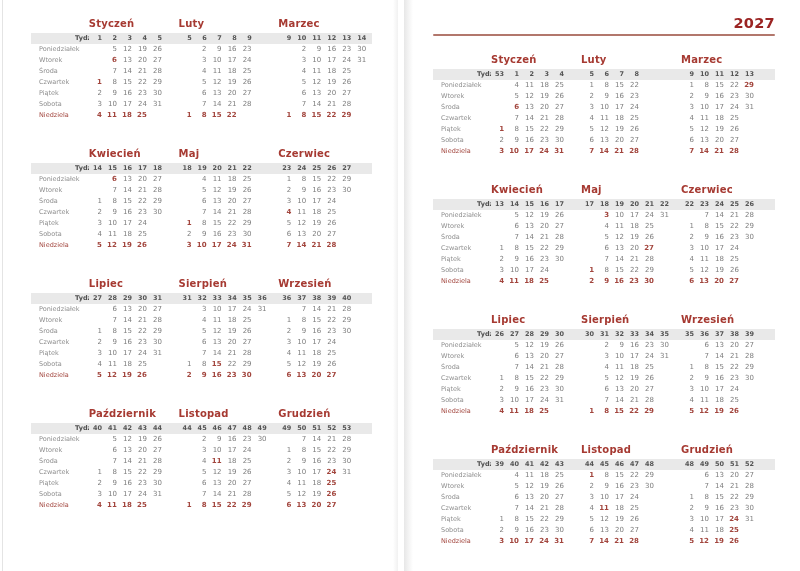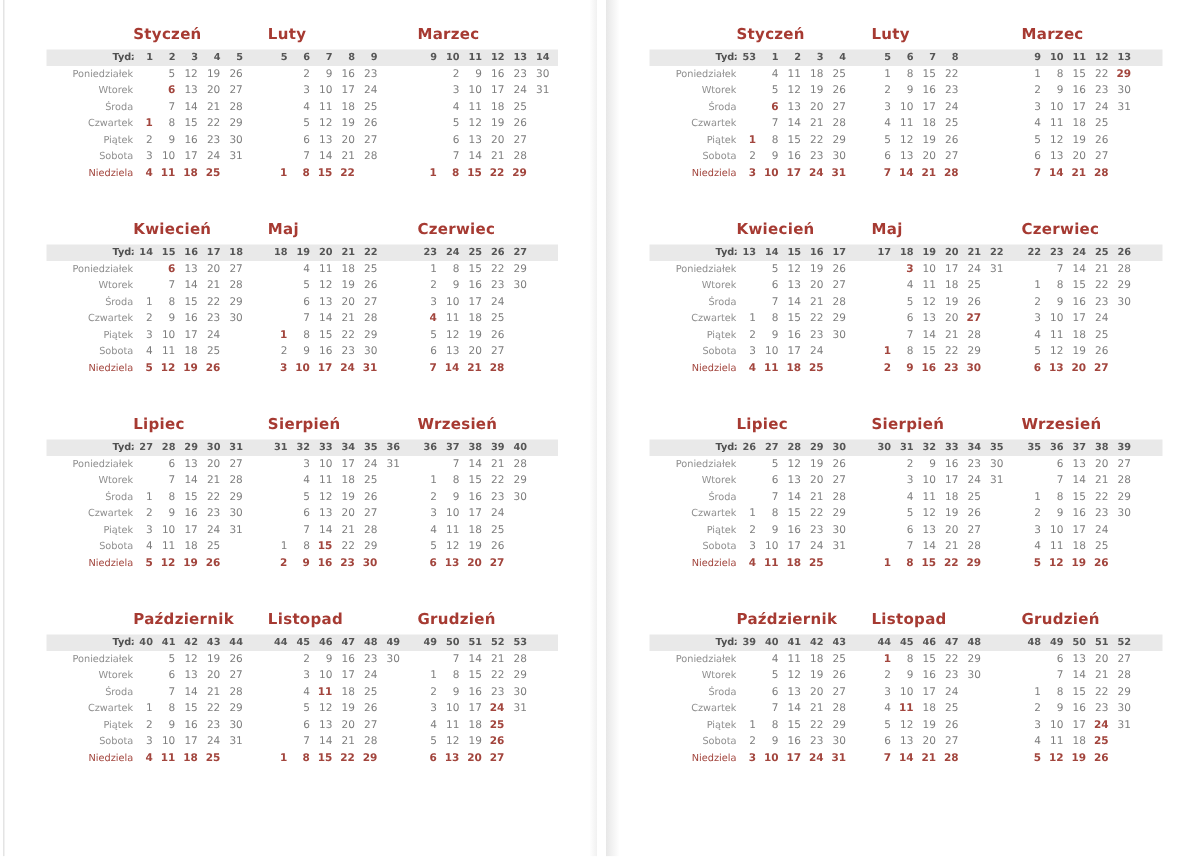--- a/index.html
+++ b/index.html
@@ -24,21 +24,21 @@
   .c0{width:58px;box-sizing:border-box;padding-left:8px;overflow:hidden;white-space:nowrap;}
   .z{box-sizing:border-box;}
   .z1{width:90px;} .z2{width:100px;} .z3{width:94px;}
   .cells{display:flex;}
   .cell{width:15px;box-sizing:border-box;text-align:right;padding-right:2px;
         font-size:7px;color:#7d7d7d;overflow:hidden;}
   .trow.strip .cell{font-size:6.5px;font-weight:bold;color:#555555;}
   .cell.red{color:#a2453d;font-weight:bold;}
   .mtitle{font-size:10px;font-weight:bold;color:#a63a32;letter-spacing:.2px;white-space:nowrap;}
   .wklabel{font-size:6.5px;font-weight:bold;color:#4f4f4f;padding-left:44px;}
-  .dlabel{font-size:6.5px;color:#8f8f8f;text-align:right;}
+  .dlabel{font-size:6.5px;color:#8f8f8f;}
   .dlabel.red{color:#a2453d;font-weight:normal;}
 </style>
 </head>
 <body>
 
 <div class="spread">
   <div class="page left">
     <div class="quarters" id="quarters-0">
         <div class="quarter">
           <div class="trow titles">
@@ -1052,20 +1052,24 @@
                 <div class="cell red">20</div>
                 <div class="cell red">27</div>
                 <div class="cell"></div>
               </div>
             </div>
           </div>
         </div>
       </div>
   </div>
   <div class="page right">
+    <div class="page-head">
+      <div class="year">2027</div>
+      <div class="rule"></div>
+    </div>
     <div class="quarters" id="quarters-1">
         <div class="quarter">
           <div class="trow titles">
             <div class="c0"></div>
             <div class="z z1"><span class="mtitle">Styczeń</span></div>
             <div class="z z2"><span class="mtitle">Luty</span></div>
             <div class="z z3"><span class="mtitle">Marzec</span></div>
           </div>
           <div class="trow strip">
             <div class="c0 wklabel">Tydzień</div>

